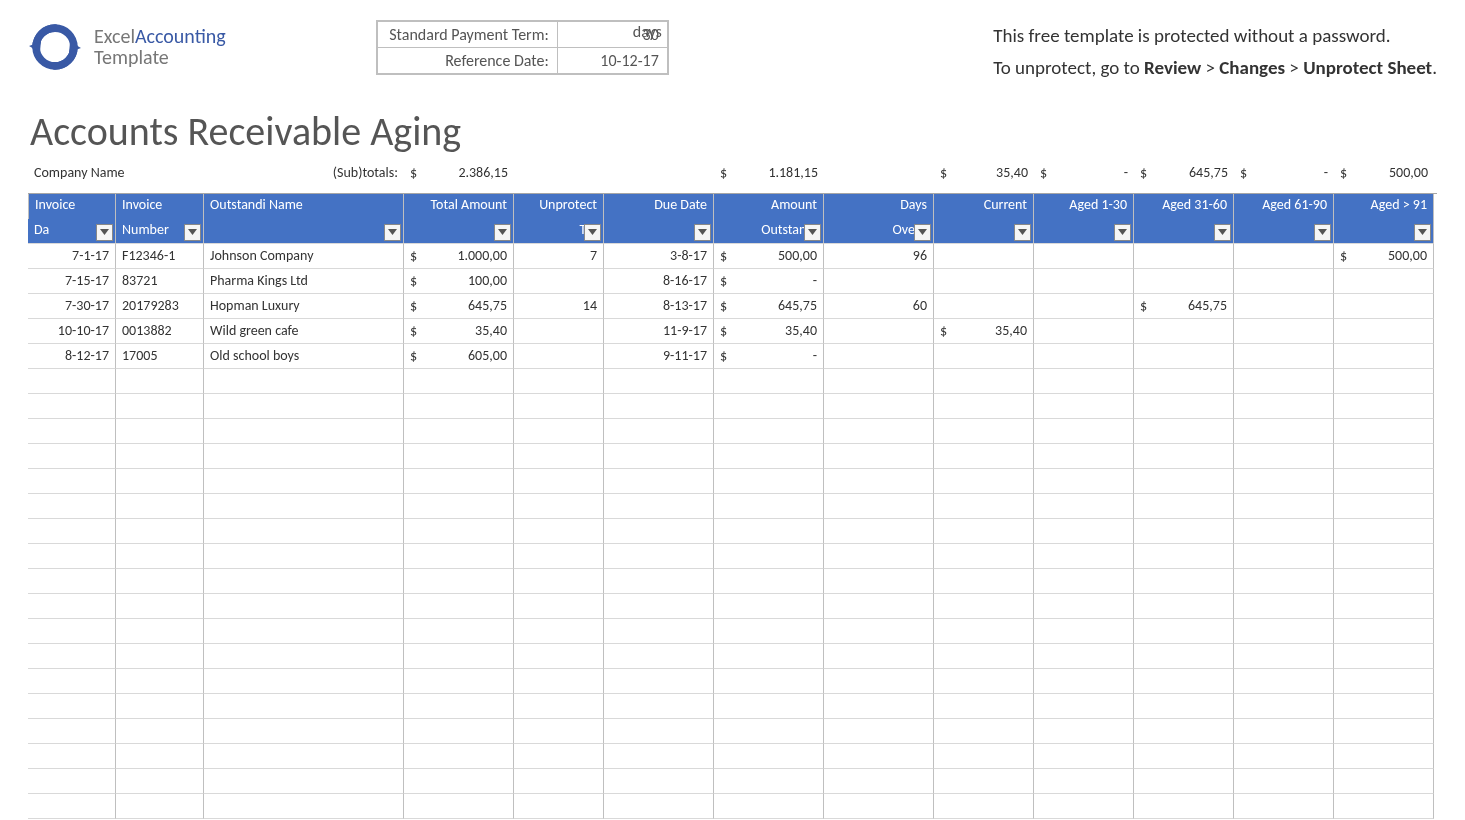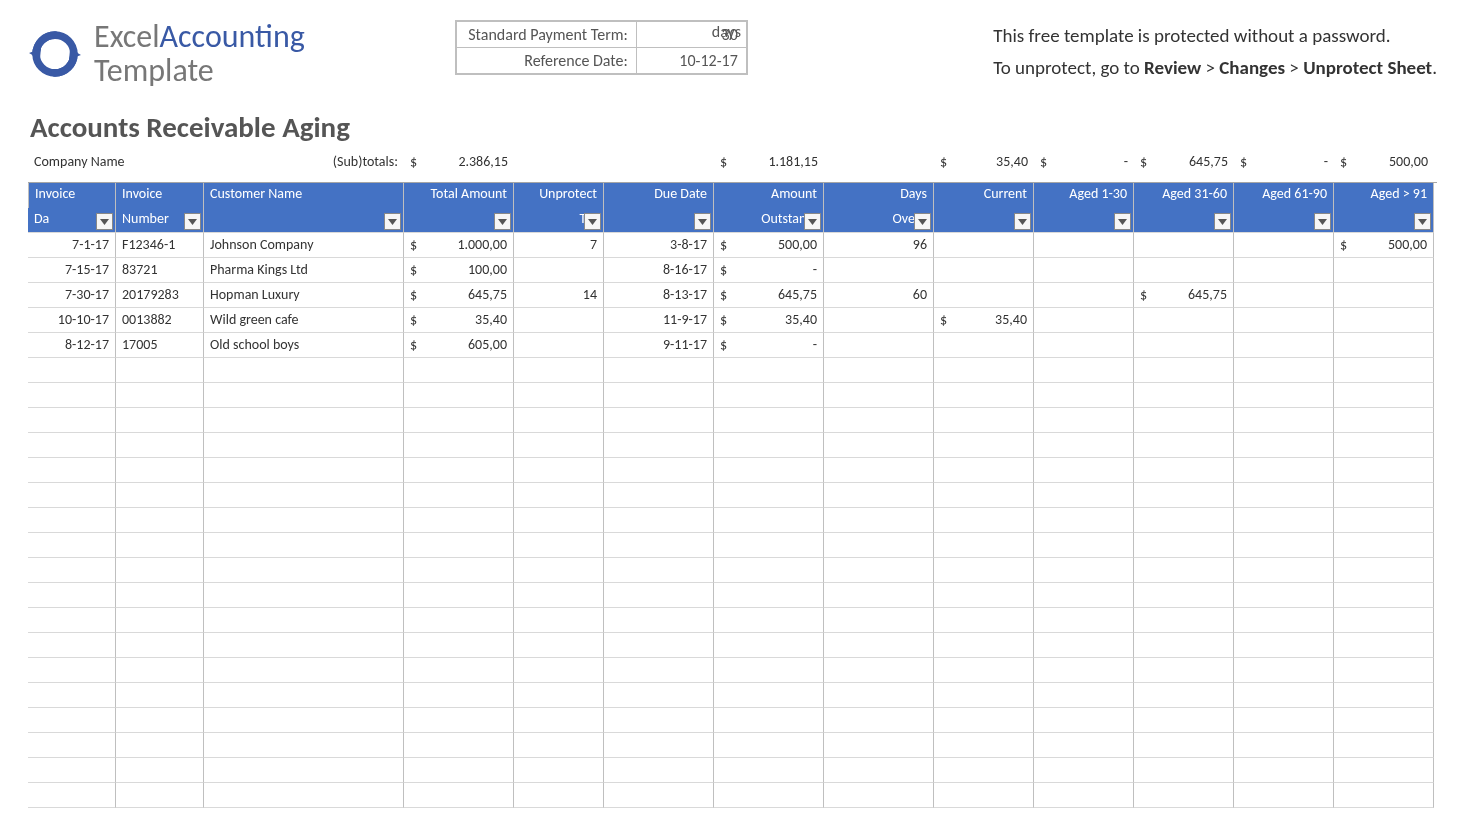--- a/index.html
+++ b/index.html
@@ -23,21 +23,21 @@
 
   
   .logo {
     display: flex;
     align-items: center;
     gap: 12px;
     flex: 0 0 auto;
   }
   .logo-text {
     line-height: 1.05;
-    font-size: 32px;
+    font-size: 20px;
     color: #777;
     font-weight: 400;
   }
   .logo-text .accent { color: #3959a5; font-weight: 400; }
   .logo-text .line2 { display:block; }
 
   
   .term-box {
     border: 1px solid #bfbfbf;
     margin-left: 110px;
@@ -65,22 +65,22 @@
   .notice {
     margin-left: auto;
     font-size: 19px;
     color: #333;
     line-height: 1.7;
   }
   .notice b { font-weight: 600; }
 
   
   .page-title {
-    font-size: 29px;
-    font-weight: 700;
+    font-size: 40px;
+    font-weight: 400;
     color: #555;
     margin: 22px 0 6px 2px;
   }
 
   
   .subtotals {
     display: grid;
     grid-template-columns: 88px 88px 200px 110px 90px 110px 110px 110px 100px 100px 100px 100px 100px;
     font-size: 14px;
     color: #333;
@@ -203,21 +203,21 @@
   <div class="money"><span class="sym">$</span><span>35,40</span></div>
   <div class="money"><span class="sym">$</span><span>-</span></div>
   <div class="money"><span class="sym">$</span><span>645,75</span></div>
   <div class="money"><span class="sym">$</span><span>-</span></div>
   <div class="money"><span class="sym">$</span><span>500,00</span></div>
 </div>
 
 <div class="grid" id="grid">
     <div class="hd row1 left cell">Invoice</div>
     <div class="hd row1 left cell">Invoice</div>
-    <div class="hd row1 left cell">Customer Name</div>
+    <div class="hd row1 left cell">Outstandi Name</div>
     <div class="hd row1 cell">Total Amount</div>
     <div class="hd row1 cell">Unprotect</div>
     <div class="hd row1 cell">Due Date</div>
     <div class="hd row1 cell">Amount</div>
     <div class="hd row1 cell">Days</div>
     <div class="hd row1 cell">Current</div>
     <div class="hd row1 cell">Aged 1-30</div>
     <div class="hd row1 cell">Aged 31-60</div>
     <div class="hd row1 cell">Aged 61-90</div>
     <div class="hd row1 cell">Aged &gt; 91</div>

